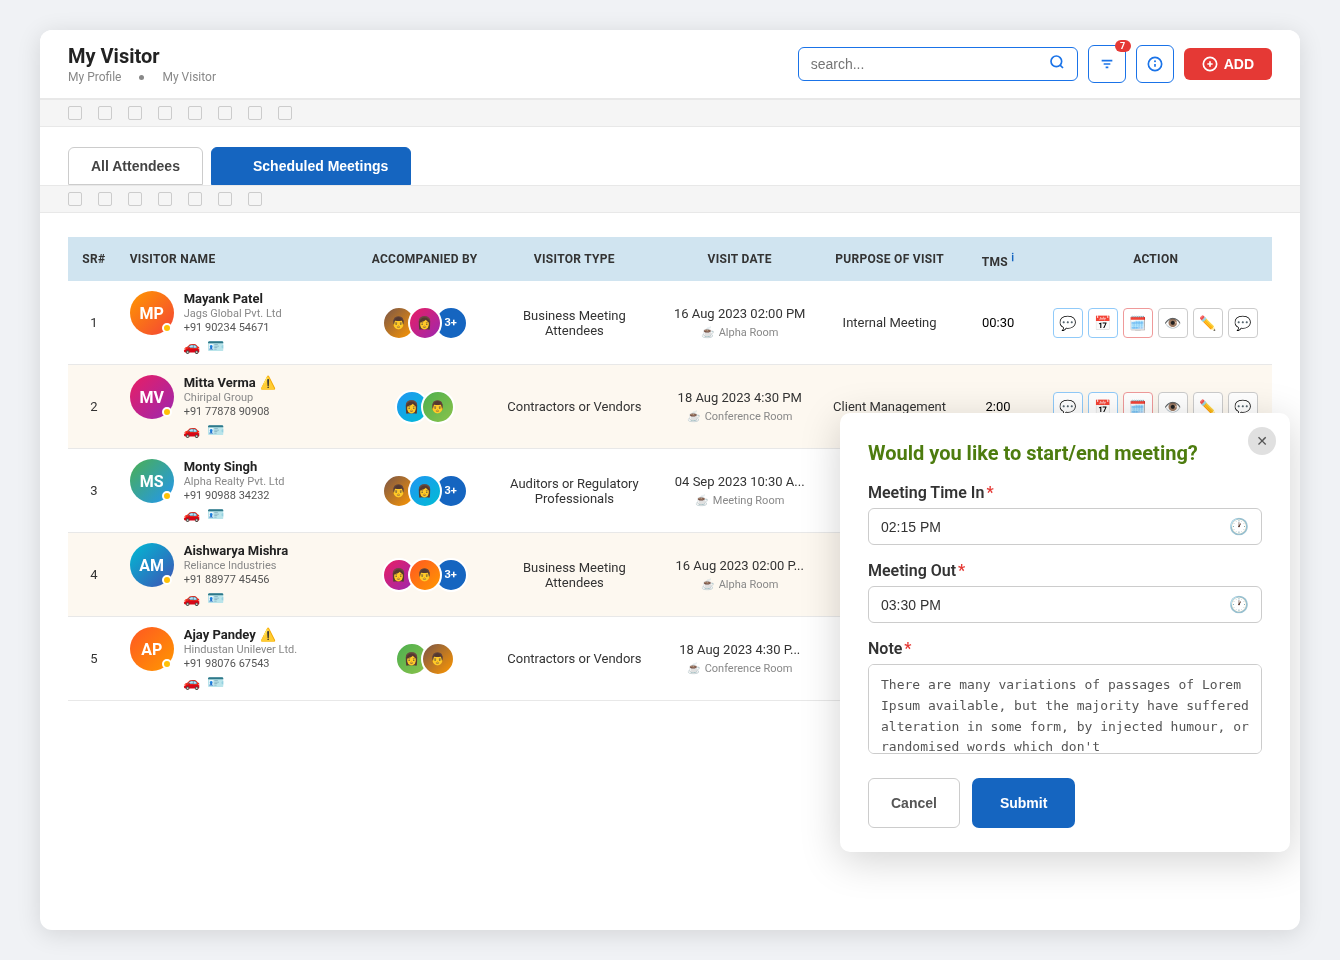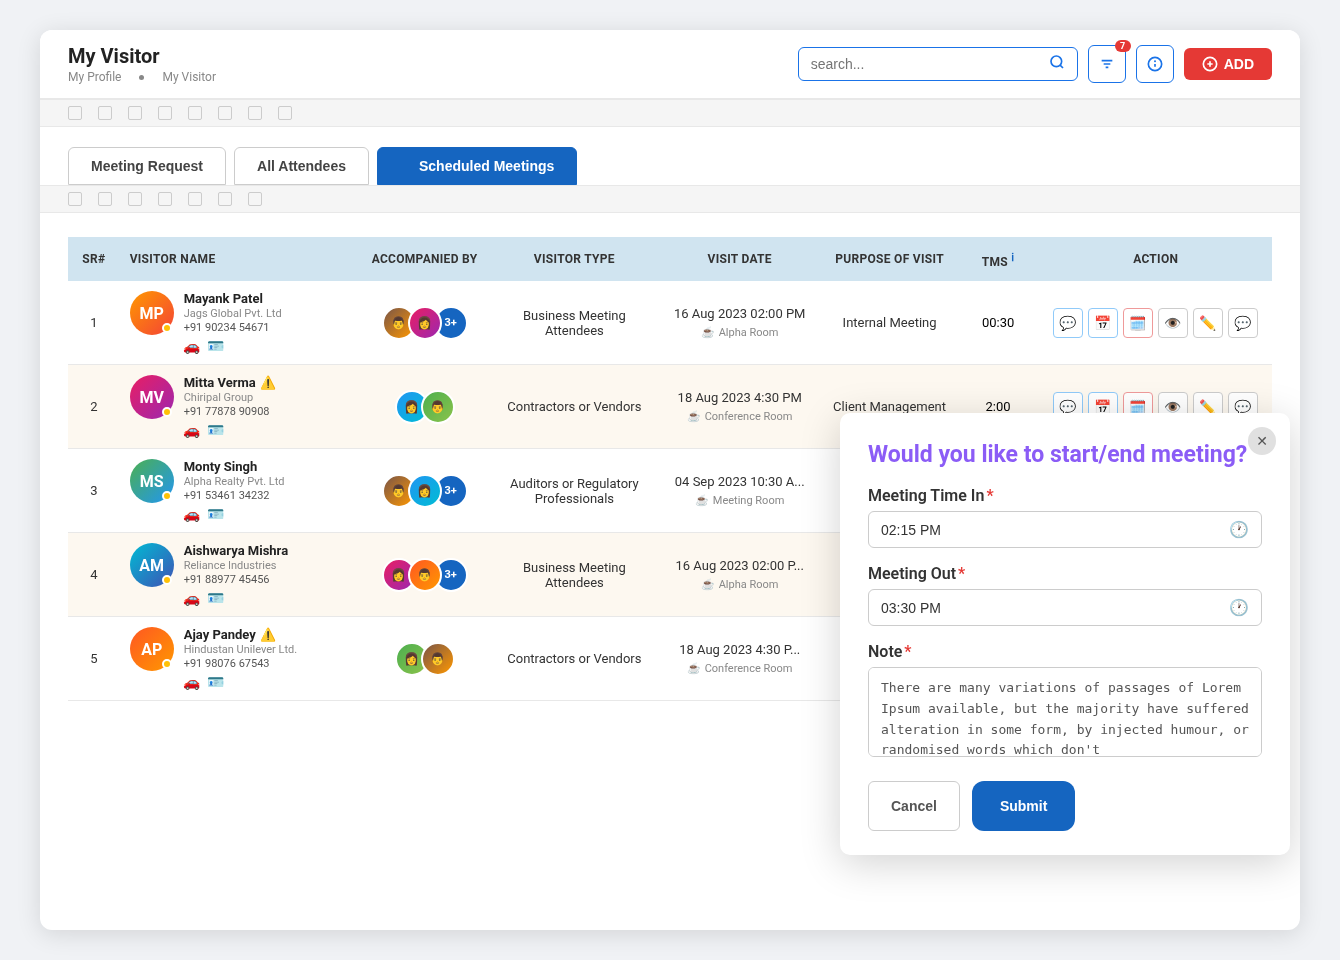--- a/index.html
+++ b/index.html
@@ -405,23 +405,23 @@
       background: #e0e0e0;
       border: none;
       cursor: pointer;
       display: flex;
       align-items: center;
       justify-content: center;
       font-size: 14px;
       color: #555;
     }
     .modal-title {
-      font-size: 23px;
+      font-size: 20px;
       font-weight: 700;
-      color: #8b5cf6;
+      color: #4d7c0f;
       margin-bottom: 18px;
     }
     .form-group {
       margin-bottom: 16px;
     }
     .form-label {
       font-size: 16px;
       font-weight: 600;
       color: #333;
       margin-bottom: 6px;
@@ -473,21 +473,21 @@
       border-radius: 6px;
       border: 1.5px solid #ccc;
       background: #fff;
       color: #555;
       font-size: 14px;
       font-weight: 700;
       cursor: pointer;
     }
     .submit-btn {
       padding: 17px 28px;
-      border-radius: 12px;
+      border-radius: 7px;
       border: none;
       background: #1565c0;
       color: #fff;
       font-size: 14px;
       font-weight: 600;
       cursor: pointer;
     }
 
     .tms-info {
       font-size: 11px;
@@ -551,21 +551,20 @@
     <span class="dot-icon"></span>
     <span class="dot-icon"></span>
     <span class="dot-icon"></span>
     <span class="dot-icon"></span>
     <span class="dot-icon"></span>
     <span class="dot-icon"></span>
     <span class="dot-icon"></span>
   </div>
 
   <div class="tabs-row">
-    <button class="tab-btn">Meeting Request</button>
     <button class="tab-btn">All Attendees</button>
     <button class="tab-btn active">Scheduled Meetings</button>
   </div>
 
   <div class="dots-row2">
     <span class="dot-icon"></span>
     <span class="dot-icon"></span>
     <span class="dot-icon"></span>
     <span class="dot-icon"></span>
     <span class="dot-icon"></span>
@@ -688,21 +687,21 @@
           <td>3</td>
           <td class="left">
             <div class="visitor-cell">
               <div class="avatar-wrap">
                 <div class="avatar av3">MS</div>
                 <span class="online-dot"></span>
               </div>
               <div class="visitor-info">
                 <div class="name">Monty Singh</div>
                 <div class="company">Alpha Realty Pvt. Ltd</div>
-                <div class="phone">+91 53461 34232</div>
+                <div class="phone">+91 90988 34232</div>
                 <div class="visitor-icons">
                   <span class="visitor-icon">🚗</span>
                   <span class="visitor-icon">🪪</span>
                 </div>
               </div>
             </div>
           </td>
           <td>
             <div class="accompanied-group">
               <div class="acc-avatar a1">👨</div>

